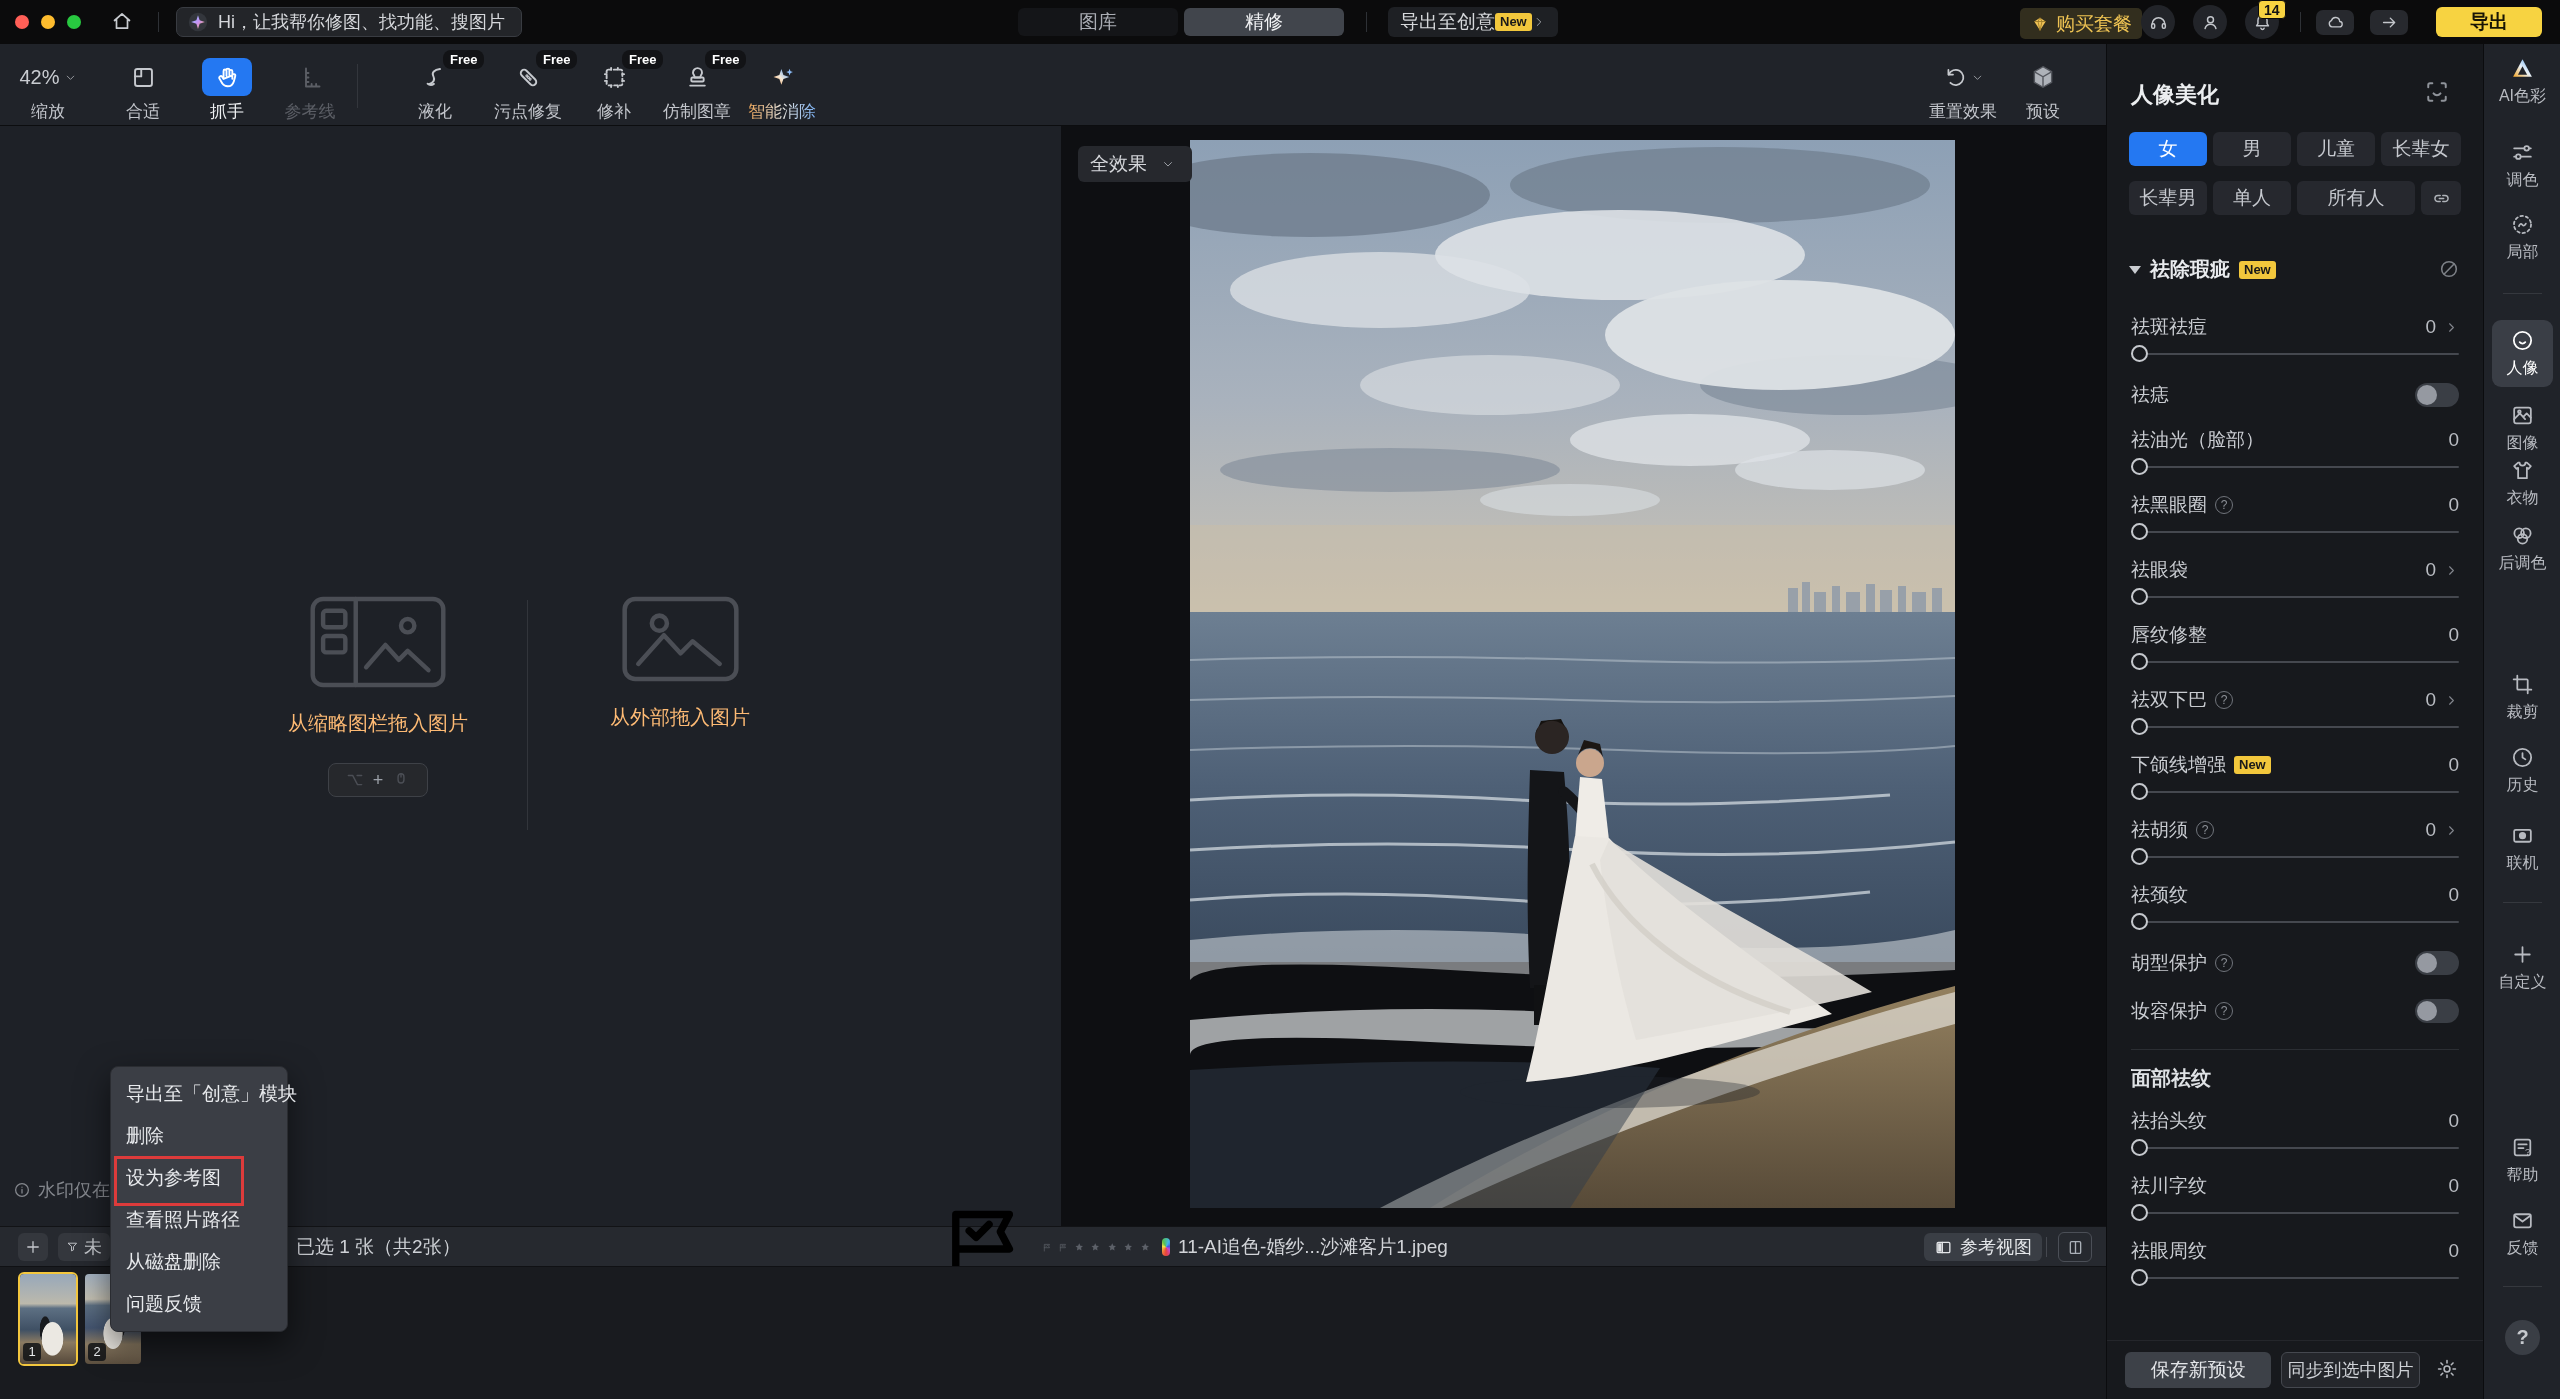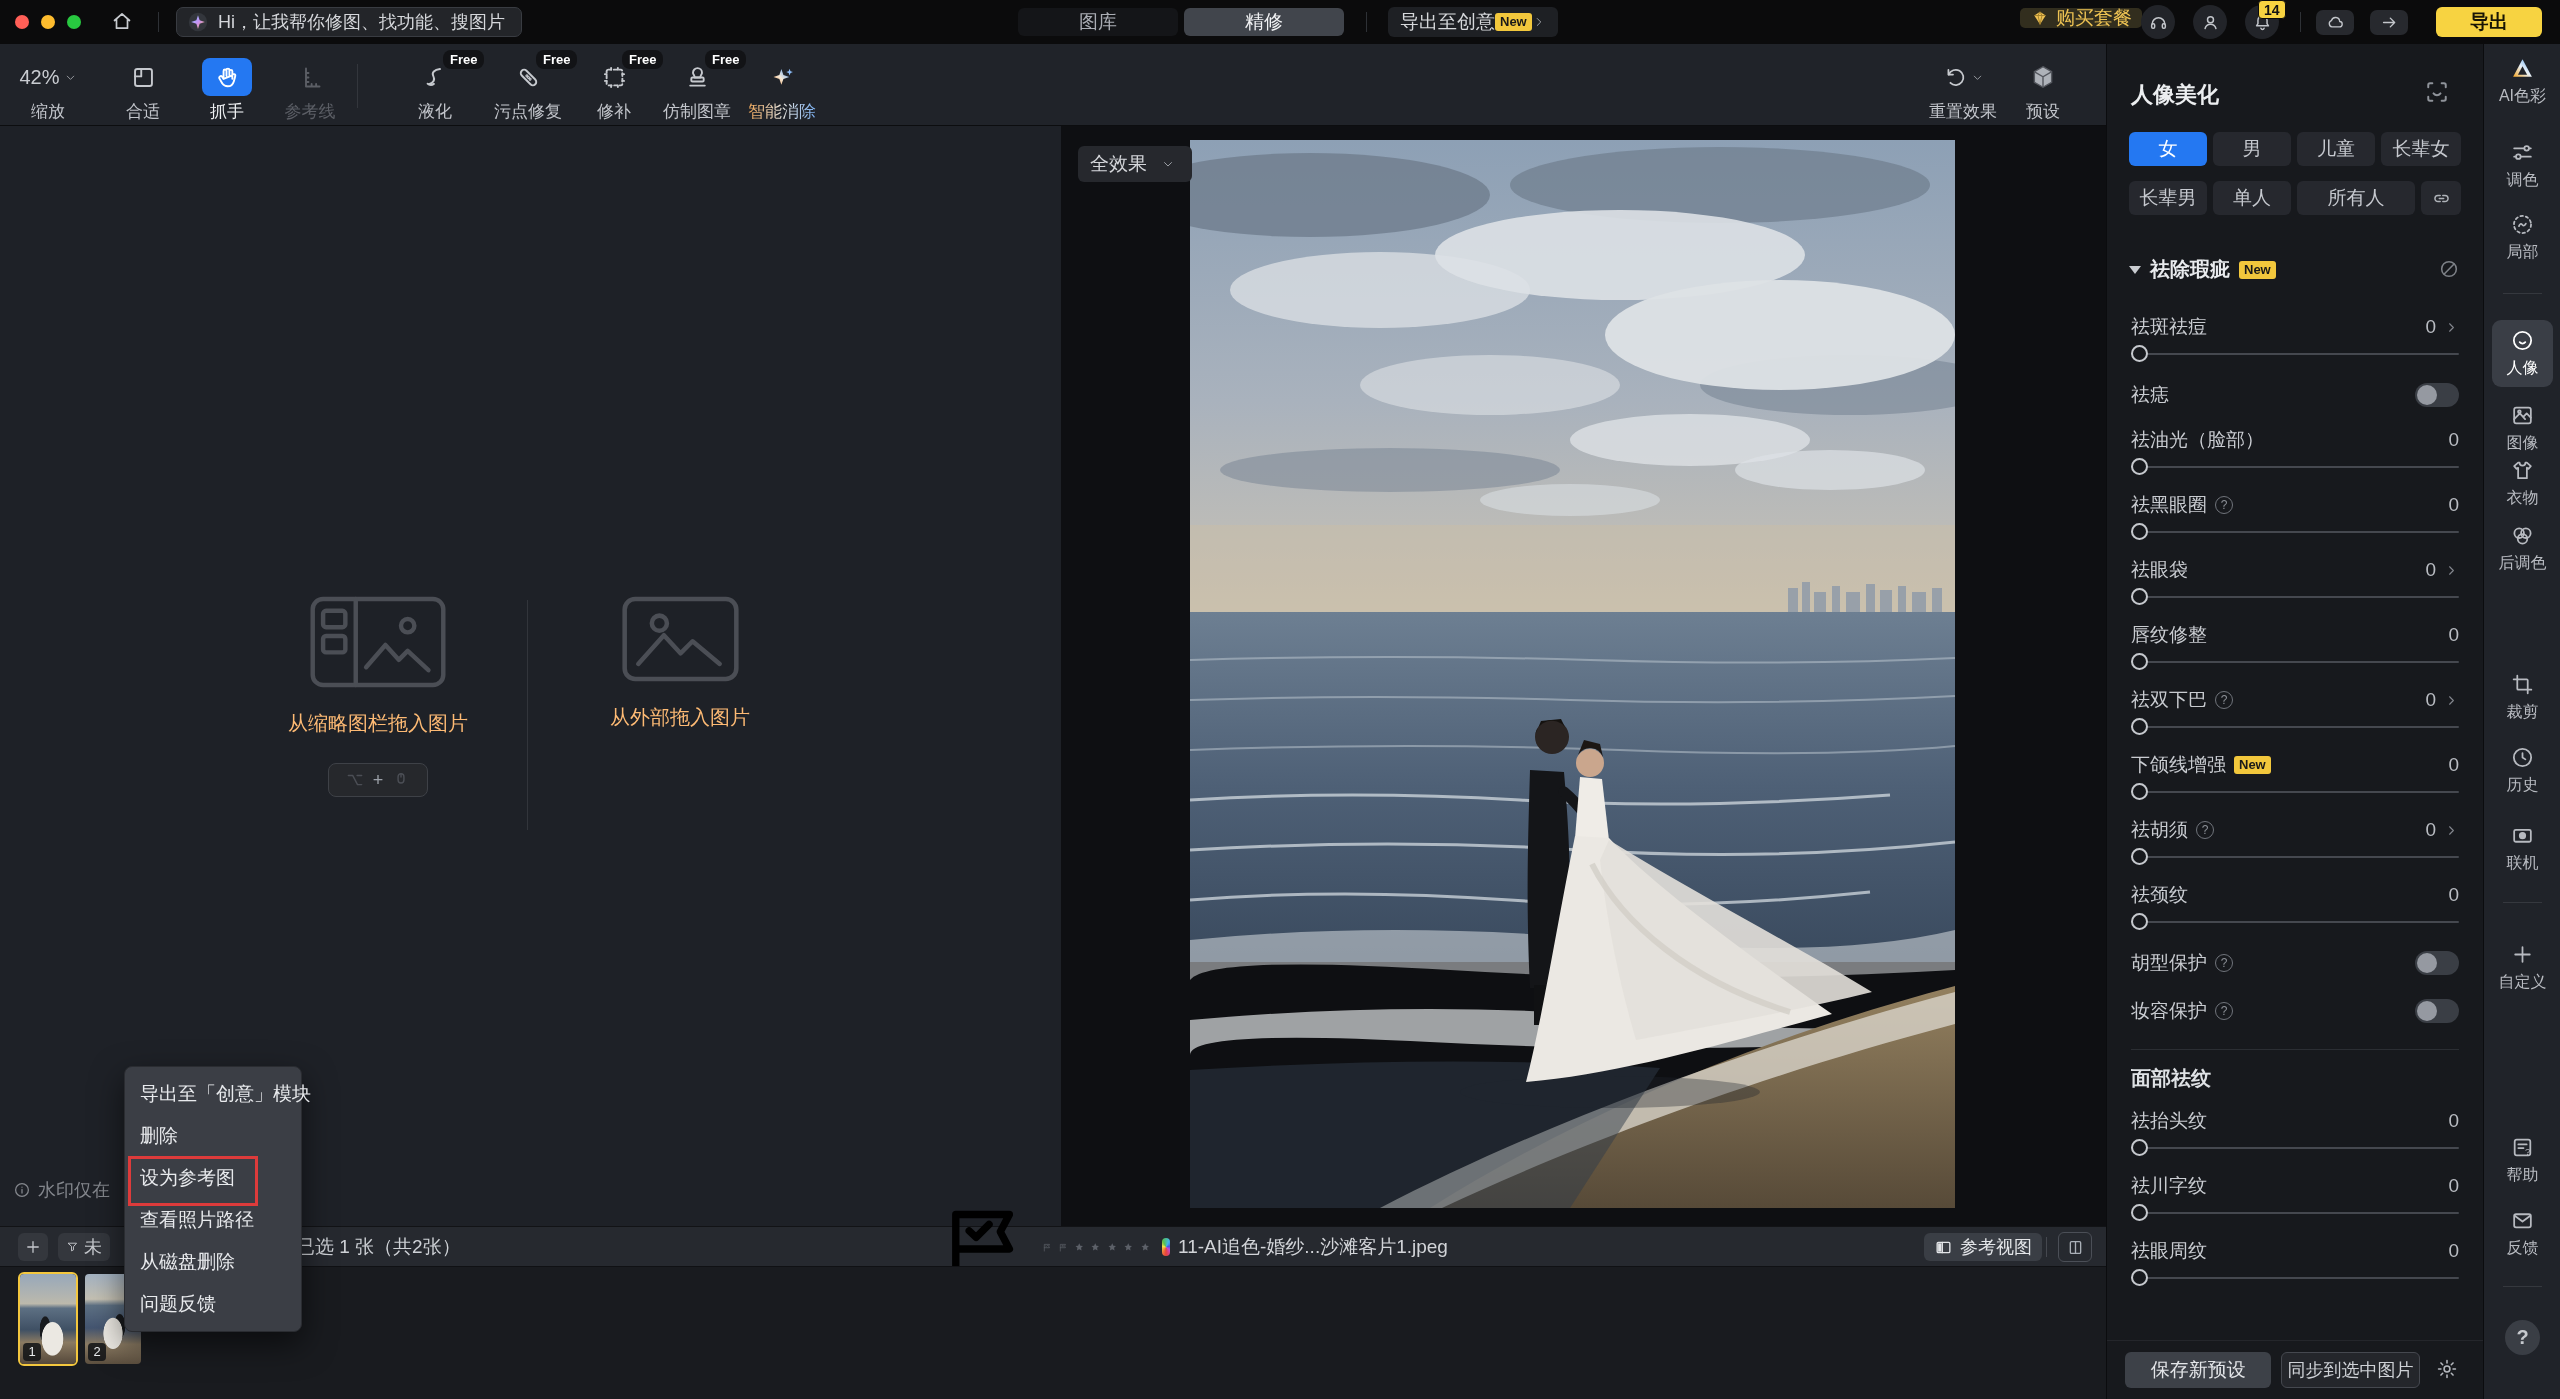--- a/index.html
+++ b/index.html
@@ -18,21 +18,21 @@
 .home-btn .icn{width:24px;height:24px}
 .tvdiv{position:absolute;width:1px;height:20px;background:#2e3136;top:12px}
 .ai-pill{position:absolute;left:176px;top:7px;height:30px;display:flex;align-items:center;gap:9px;padding:0 16px 0 10px;background:#232529;border:1px solid #393c42;border-radius:7px;color:#d5d7db;font-size:18px}
 .ai-pill .icn{width:22px;height:22px}
 .tabs{position:absolute;left:1018px;top:8px;height:28px;display:flex;gap:6px}
 .tab{width:160px;border-radius:6px;display:flex;align-items:center;justify-content:center;font-size:19px;color:#aaadb4;background:#141518;border:none}
 .tab.active{background:#41454c;color:#f2f3f5}
 .export-creative{position:absolute;left:1388px;top:7px;height:30px;background:#1e2024;border:none;border-radius:6px;display:flex;align-items:center;padding:4px 12px;color:#d6d8db;font-size:19px}
 .badge-new{background:#f2c73c;color:#191919;font-size:13px;font-weight:700;padding:1px 5px;border-radius:3px;line-height:16px}
 .chev-s{width:14px;height:14px;color:#9da0a6}
-.buy-pill{position:absolute;left:2020px;top:8px;height:20px;display:flex;align-items:center;gap:6px;padding:0 10px;background:#322e1e;border:none;border-radius:5px;color:#eec353;font-size:19px}
+.buy-pill{position:absolute;left:2020px;top:8px;height:31px;display:flex;align-items:center;gap:6px;padding:0 10px;background:#322e1e;border:none;border-radius:5px;color:#eec353;font-size:19px}
 .buy-pill .icn{width:20px;height:20px}
 .circ-btn{position:absolute;top:5px;width:34px;height:34px;border-radius:50%;background:#222429;border:none;color:#c3c6cb;display:flex;align-items:center;justify-content:center}
 .circ-btn .icn{width:21px;height:21px}
 .badge-14{position:absolute;left:2258px;top:0;background:#f7d341;color:#131313;font-size:14px;font-weight:700;padding:0 5px;height:19px;line-height:18px;border-radius:4px;border:1px solid #0b0b0c;z-index:3}
 .pill-btn{position:absolute;top:10px;width:38px;height:25px;border-radius:7px;background:#27292e;border:none;color:#c3c6cb;display:flex;align-items:center;justify-content:center}
 .pill-btn .icn{width:19px;height:19px}
 .export-btn{position:absolute;left:2436px;top:7px;width:106px;height:30px;background:#f7d341;border:none;border-radius:6px;color:#181505;font-size:19px;font-weight:700}
 
 
 .toolbar{position:absolute;left:0;top:44px;width:2106px;height:82px;background:#202329;border-bottom:1px solid #0c0d0f}
@@ -58,21 +58,21 @@
 .dz{position:absolute;top:470px;width:220px;display:flex;flex-direction:column;align-items:center}
 .dz .icn{color:#4b4e55}
 .dz-label{margin-top:22px;font-size:20px;color:#fdba74}
 .dz-pill{margin-top:26px;height:34px;display:flex;align-items:center;gap:8px;padding:0 16px;background:#26282c;border:1px solid #3e4147;border-radius:8px;color:#9ba0a8;font-size:18px}
 .dz-pill .icn{width:20px;height:20px}
 .dz-div{position:absolute;left:527px;top:474px;width:1px;height:230px;background:#32353b}
 .watermark{position:absolute;left:13px;top:1052px;display:flex;align-items:center;gap:7px;color:#84878d;font-size:18px}
 .watermark .icn{width:18px;height:18px}
 
 
-.menu{position:absolute;left:124px;top:1066px;width:178px;background:#3b3e45;border:1px solid #2a2c31;border-radius:8px;box-shadow:0 12px 32px rgba(0,0,0,.55);padding:6px 0;z-index:60}
+.menu{position:absolute;left:110px;top:1066px;width:178px;background:#3b3e45;border:1px solid #2a2c31;border-radius:8px;box-shadow:0 12px 32px rgba(0,0,0,.55);padding:6px 0;z-index:60}
 .menu-item{height:42px;line-height:42px;padding:0 15px;font-size:19px;color:#e8eaed;position:relative;white-space:nowrap}
 .menu-item.highlighted::after{content:'';position:absolute;left:3px;top:-1px;width:124px;height:44px;border:3px solid #dd3b3b}
 
 
 .bottombar{position:absolute;left:0;top:1226px;width:2106px;height:40px;background:#26292f;border-top:1px solid #121316}
 .bb-sq{position:absolute;top:6px;height:28px;border:none;border-radius:6px;background:#34373d;color:#c6c9ce;display:flex;align-items:center;justify-content:center;gap:5px}
 .bb-plus{left:18px;width:30px}
 .bb-filter{left:58px;width:52px;font-size:18px;color:#c6c9ce;padding:0 8px}
 .bb-sq .icn{width:18px;height:18px}
 .sel-status{position:absolute;left:296px;top:0;line-height:40px;font-size:19px;color:#ced1d6}

